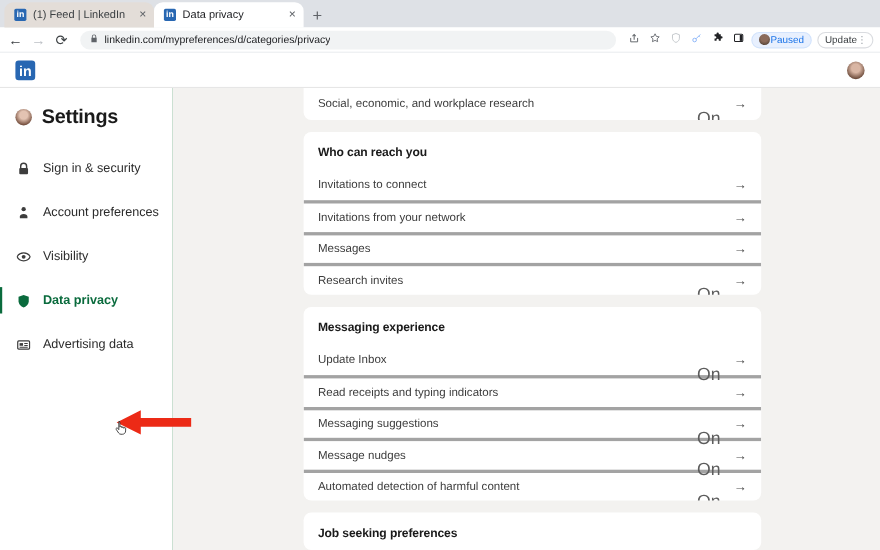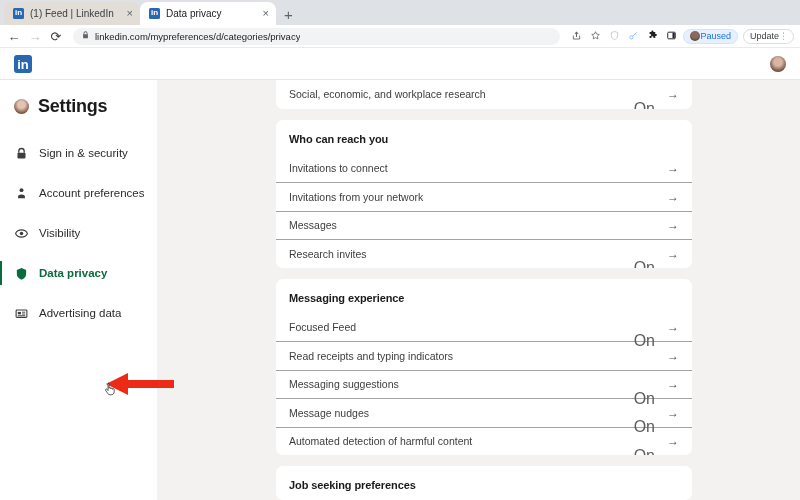--- a/index.html
+++ b/index.html
@@ -134,21 +134,21 @@
     background: #ffffff; border-radius: 7px; width: 100%;
     margin-bottom: 11px; overflow: hidden;
   }
   .card.clipped-top { border-radius: 0 0 7px 7px; margin-top: 0; }
   .card-title {
     font-size: 11px; font-weight: bold; color: #1a1a1a;
     padding: 13px 13px 9px 13px; letter-spacing: -0.1px;
   }
   .row {
     display: flex; align-items: center; height: 28.5px;
-    padding: 0 13px; border-top: 1px solid #a3a3a3;
+    padding: 0 13px; border-top: 3px solid #a3a3a3;
     font-size: 10.5px; color: #3d3d3d;
   }
   .row.first { border-top: none; }
   .row .label { flex: 1 1 auto; white-space: nowrap; overflow: hidden; text-overflow: ellipsis; }
   .row .val { font-size: 16px; color: #5c5c5c; margin-right: 12px; flex: 0 0 auto; margin-top: 29px; }
   .row .arrow { font-size: 12px; color: #4a4a4a; flex: 0 0 auto; line-height: 1; }
 
   
   .statusbar {
     position: absolute; left: 0; bottom: 0; height: 14px;
@@ -329,21 +329,21 @@
         <div class="row">
           <span class="label">Research invites</span>
           <span class="val">On</span>
           <span class="arrow">→</span>
         </div>
       </div>
 
       <div class="card">
         <div class="card-title">Messaging experience</div>
         <div class="row first">
-          <span class="label">Focused Feed</span>
+          <span class="label">Update Inbox</span>
           <span class="val">On</span>
           <span class="arrow">→</span>
         </div>
         <div class="row">
           <span class="label">Read receipts and typing indicators</span>
           <span class="val"></span>
           <span class="arrow">→</span>
         </div>
         <div class="row">
           <span class="label">Messaging suggestions</span>

